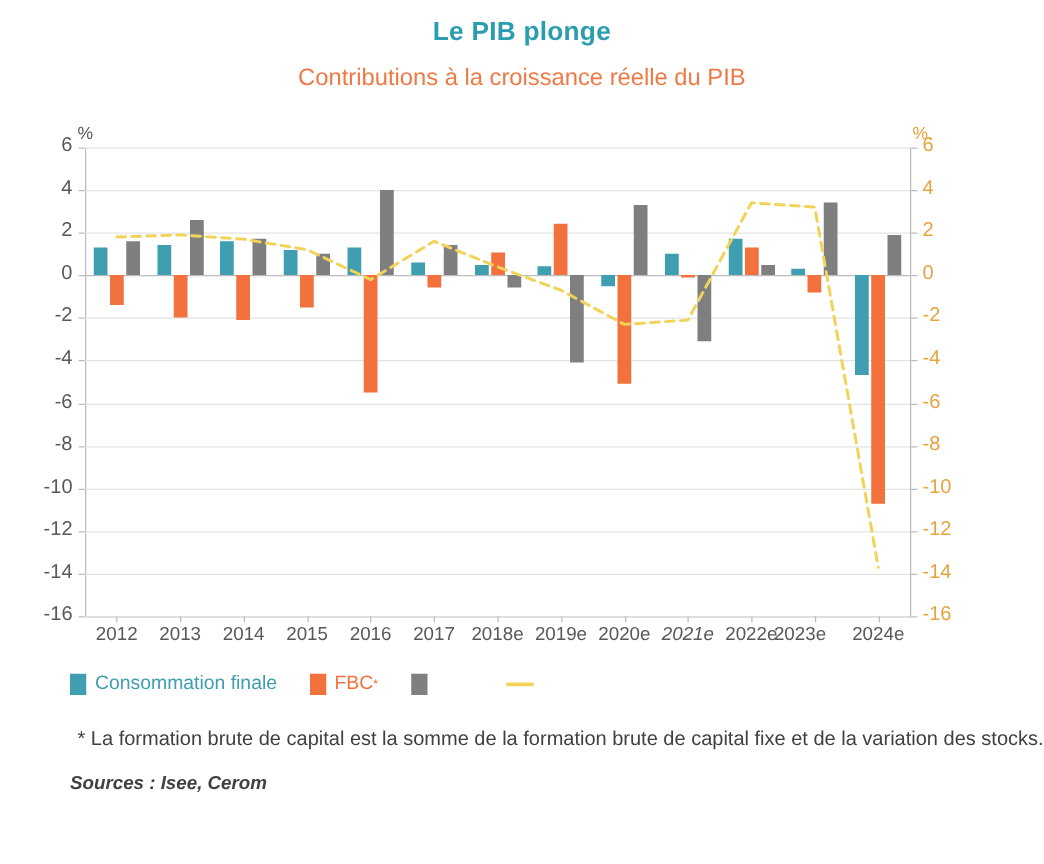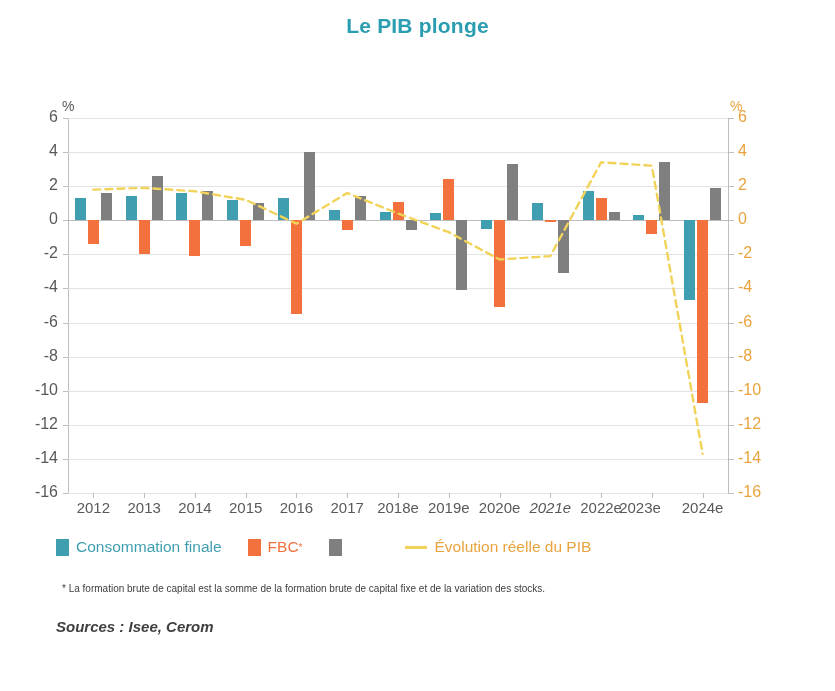--- a/index.html
+++ b/index.html
@@ -172,21 +172,21 @@
     margin-right: 8px;
   }
   .legend-entry.l1 { color: #3f9eb0; }
   .legend-entry.l2 { color: #f2713c; }
   .legend-entry.l3 { color: #58595b; }
   .legend-entry.l4 { color: #e8a33d; margin-left: 30px; }
   .footnote {
     position: absolute;
     top: 583px;
     left: 62px;
-    font-size: 10px;
+    font-size: 16px;
     color: #404040;
   }
   .sources {
     position: absolute;
     top: 618px;
     left: 56px;
     font-size: 15px;
     font-style: italic;
     font-weight: bold;
     color: #404040;
@@ -195,20 +195,21 @@
     font-size: 10px;
     vertical-align: super;
   }
 </style>
 </head>
 <body>
 
 <div id="chart-root">
 
   <div class="title">Le PIB plonge</div>
+  <div class="subtitle">Contributions à la croissance réelle du PIB</div>
 
   <div class="pct-left">%</div>
   <div class="pct-right">%</div>
 
   <div class="axis-line-left"></div>
   <div class="axis-line-right"></div>
   <div class="axis-line-bottom"></div>
 
   <div id="y-labels-left">
       <div class="axis-label-left" style="left: 2px; top: 108px;">6</div>
@@ -361,19 +362,18 @@
     <div class="legend-entry l2">
       <span class="swatch" style="background:#f2713c"></span>
       <span>FBC</span>
         <span class="sup">*</span>
     </div>
     <div class="legend-entry l3">
       <span class="swatch" style="background:#7f7f7f"></span>
     </div>
     <div class="legend-entry l4">
       <span class="swatch line"></span>
-      <span>Évolution réelle du PIB</span>
     </div>
   </div>
 
   <div class="footnote">* La formation brute de capital est la somme de la formation brute de capital fixe et de la variation des stocks.</div>
   <div class="sources">Sources : Isee, Cerom</div>
 </div>
 
 </body></html>

